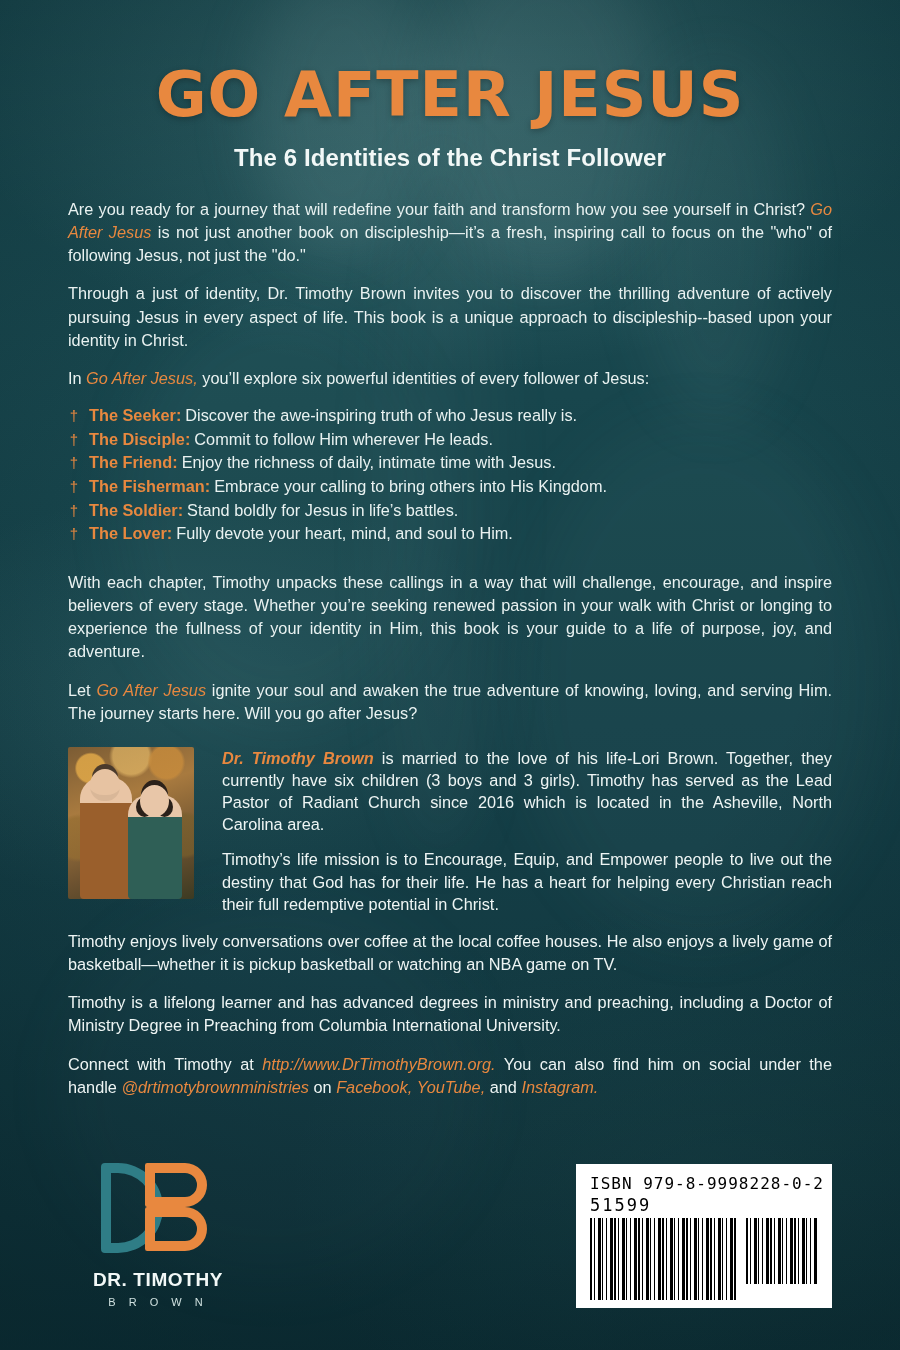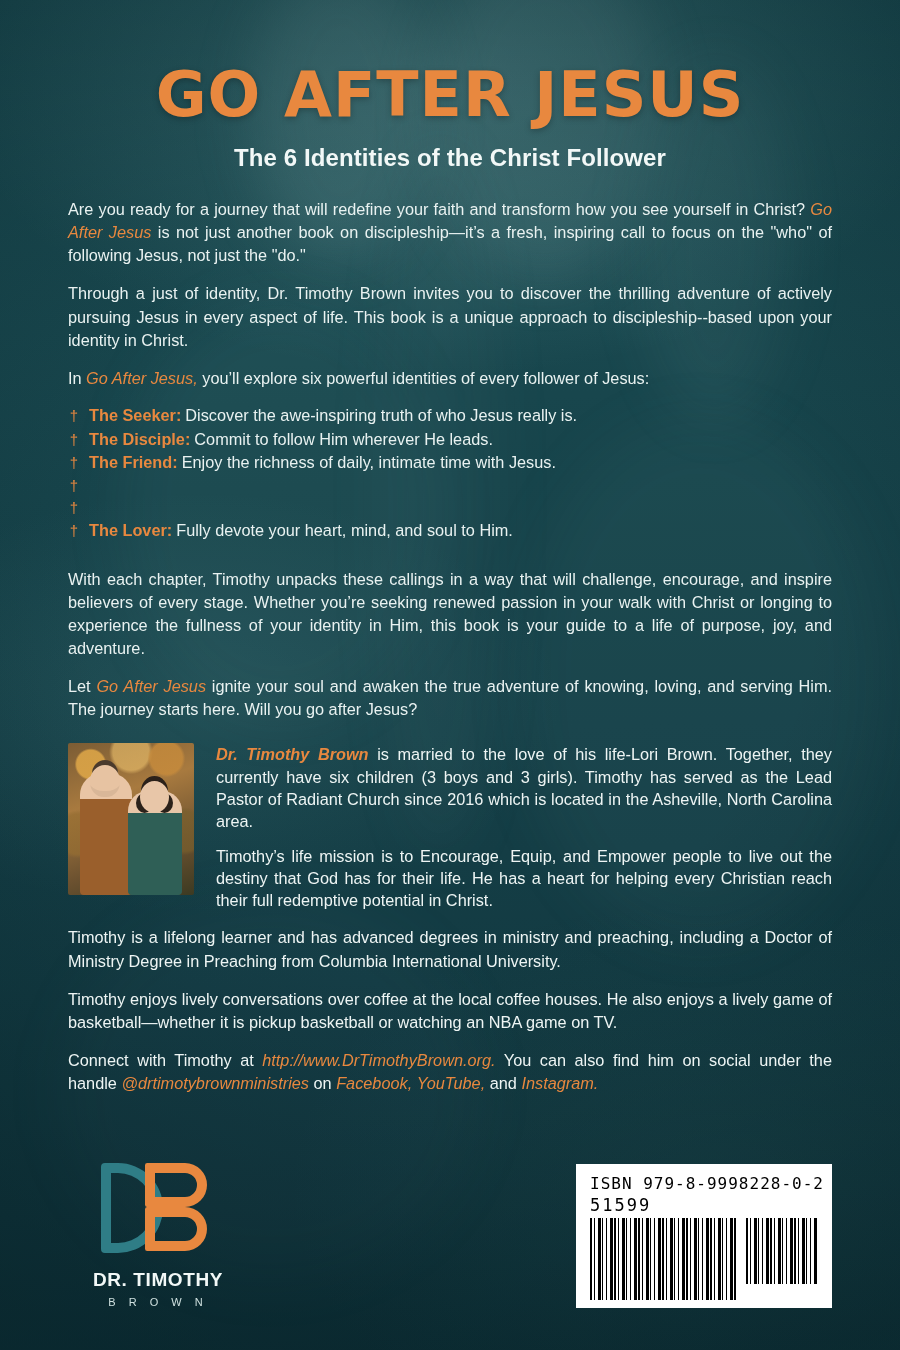--- a/index.html
+++ b/index.html
@@ -112,21 +112,21 @@
     text-align: center;
   }
   .ident-name {
     color: #e8883f;
     font-weight: 600;
     margin-right: 4px;
   }
 
   .author-block {
     display: flex;
-    gap: 22px;
+    gap: 28px;
     margin-top: 22px;
   }
   .author-photo {
     flex: 0 0 126px;
     width: 126px;
     height: 152px;
     border-radius: 2px;
     overflow: hidden;
     position: relative;
     background: linear-gradient(160deg, #7b5c34 0%, #a87a3f 35%, #6d5230 70%, #3c3a22 100%);
@@ -331,23 +331,25 @@
       <li>
         <span class="cross">†</span>
         <span><span class="ident-name">The Disciple:</span><span>Commit to follow Him wherever He leads.</span></span>
       </li>
       <li>
         <span class="cross">†</span>
         <span><span class="ident-name">The Friend:</span><span>Enjoy the richness of daily, intimate time with Jesus.</span></span>
       </li>
       <li>
         <span class="cross">†</span>
-      </li>
-      <li>
-        <span class="cross">†</span>
+        <span><span class="ident-name">The Fisherman:</span><span>Embrace your calling to bring others into His Kingdom.</span></span>
+      </li>
+      <li>
+        <span class="cross">†</span>
+        <span><span class="ident-name">The Soldier:</span><span>Stand boldly for Jesus in life’s battles.</span></span>
       </li>
       <li>
         <span class="cross">†</span>
         <span><span class="ident-name">The Lover:</span><span>Fully devote your heart, mind, and soul to Him.</span></span>
       </li>
     </ul>
 
     <div class="body-copy">
       <p>With each chapter, Timothy unpacks these callings in a way that will challenge, encourage, and inspire believers of every stage. Whether you’re seeking renewed passion in your walk with Christ or longing to experience the fullness of your identity in Him, this book is your guide to a life of purpose, joy, and adventure.</p>
       <p><span>Let </span><span class="em-orange">Go After Jesus</span><span> ignite your soul and awaken the true adventure of knowing, loving, and serving Him. The journey starts here. Will you go after Jesus?</span></p>
@@ -359,22 +361,22 @@
         <div class="man"></div>
         <div class="woman"></div>
       </div>
       <div class="author-text">
         <p><span class="author-name">Dr. Timothy Brown</span><span> is married to the love of his life-Lori Brown. Together, they currently have six children (3 boys and 3 girls). Timothy has served as the Lead Pastor of Radiant Church since 2016 which is located in the Asheville, North Carolina area.</span></p>
         <p>Timothy’s life mission is to Encourage, Equip, and Empower people to live out the destiny that God has for their life. He has a heart for helping every Christian reach their full redemptive potential in Christ.</p>
       </div>
     </div>
 
     <div class="tail-copy">
+      <p>Timothy enjoys lively conversations over coffee at the local coffee houses. He also enjoys a lively game of basketball—whether it is pickup basketball or watching an NBA game on TV.</p>
       <p>Timothy is a lifelong learner and has advanced degrees in ministry and preaching, including a Doctor of Ministry Degree in Preaching from Columbia International University.</p>
-      <p>Timothy enjoys lively conversations over coffee at the local coffee houses. He also enjoys a lively game of basketball—whether it is pickup basketball or watching an NBA game on TV.</p>
       <p><span>Connect with Timothy at </span><span class="link">http://www.DrTimothyBrown.org.</span><span> You can also find him on social under the handle </span><span class="link">@drtimotybrownministries</span><span> on </span><span class="link">Facebook,</span> <span class="link">YouTube,</span><span> and </span><span class="link">Instagram.</span></p>
     </div>
 
   </div>
 
   <div class="footer">
     <div class="logo">
       <div class="logo-mark">
         <div class="d"></div>
         <div class="b-top"></div>

